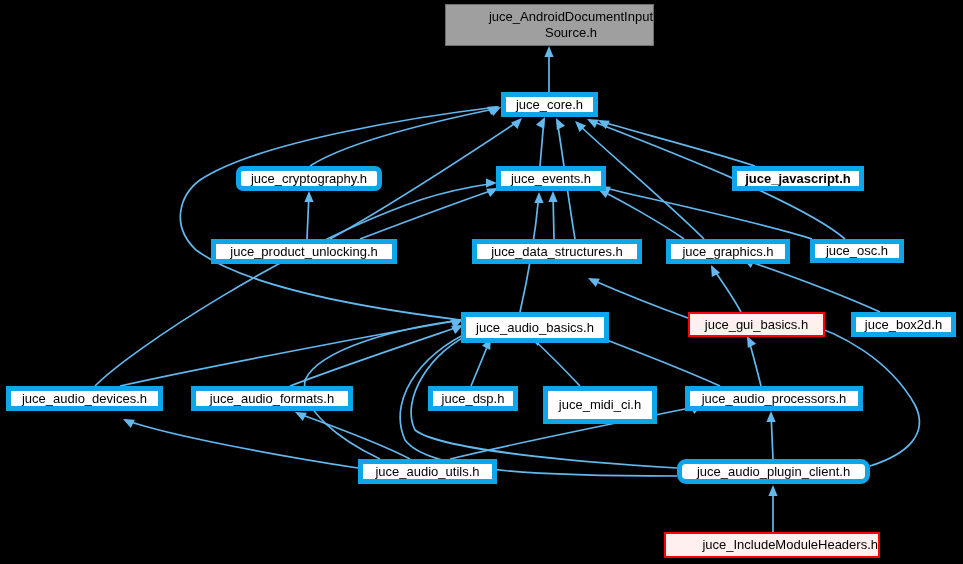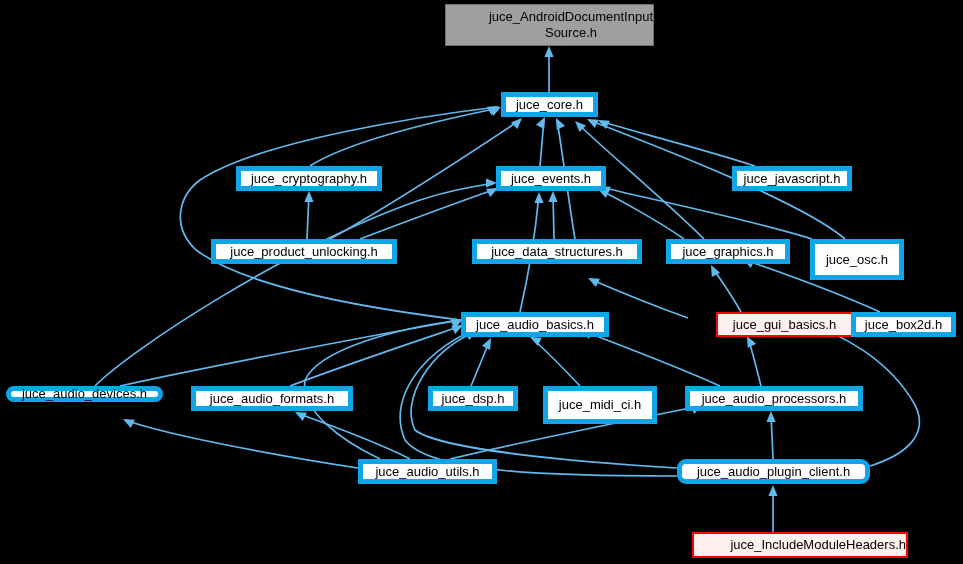--- a/index.html
+++ b/index.html
@@ -40,21 +40,20 @@
     z-index: 5;
     letter-spacing: 0px;
   }
   .node.gray {
     background: #9f9f9f;
     border: 1px solid #6e6e6e;
   }
   .node.redborder {
     background: #fff0f0;
     border: 2px solid #ff0000;
-    margin-left: 28px;
   }
 </style>
 </head>
 <body>
 
 <div id="graph-root">
   <svg id="edges" viewBox="0 0 963 564" xmlns="http://www.w3.org/2000/svg">
       <g>
         <path d="M549,92 L549,48" stroke="#63b8ee" stroke-width="1.7" fill="none"></path>
         <polygon points="549,46 553.6,57 544.4,57" fill="#63b8ee"></polygon>
@@ -188,31 +187,31 @@
         <polygon points="482,327 474.2184834383007,336.03371462909917 470.10411835970115,327.8049844718999" fill="#63b8ee"></polygon>
       </g>
       <g>
         <path d="M773,532 L773,487" stroke="#63b8ee" stroke-width="1.7" fill="none"></path>
         <polygon points="773,485 777.6,496 768.4,496" fill="#63b8ee"></polygon>
       </g>
     </svg>
 <div class="node gray" style="left: 445px; top: 4px; width: 209px; height: 42px; padding-left: 43px;"><span>juce_AndroidDocumentInput
 Source.h</span></div>
     <div class="node" style="left: 501px; top: 92px; width: 97px; height: 25px;"><span>juce_core.h</span></div>
-    <div class="node" style="left: 236px; top: 166px; width: 146px; height: 25px;"><span>juce_cryptography.h</span></div>
+    <div class="node" style="left: 236px; top: 166px; width: 146px; height: 25px; border-radius: 7px;"><span>juce_cryptography.h</span></div>
     <div class="node" style="left: 496px; top: 166px; width: 110px; height: 25px;"><span>juce_events.h</span></div>
-    <div class="node" style="left: 732px; top: 166px; width: 120px; height: 25px;"><span>juce_javascript.h</span></div>
+    <div class="node" style="left: 732px; top: 166px; width: 132px; height: 25px; font-weight: bold;"><span>juce_javascript.h</span></div>
     <div class="node" style="left: 211px; top: 239px; width: 186px; height: 25px;"><span>juce_product_unlocking.h</span></div>
     <div class="node" style="left: 472px; top: 239px; width: 170px; height: 25px;"><span>juce_data_structures.h</span></div>
     <div class="node" style="left: 666px; top: 239px; width: 124px; height: 25px;"><span>juce_graphics.h</span></div>
-    <div class="node" style="left: 810px; top: 239px; width: 94px; height: 41px;"><span>juce_osc.h</span></div>
-    <div class="node" style="left: 461px; top: 312px; width: 148px; height: 25px;"><span>juce_audio_basics.h</span></div>
+    <div class="node" style="left: 810px; top: 239px; width: 94px; height: 24px;"><span>juce_osc.h</span></div>
+    <div class="node" style="left: 461px; top: 312px; width: 148px; height: 31px;"><span>juce_audio_basics.h</span></div>
     <div class="node redborder" style="left: 688px; top: 312px; width: 137px; height: 25px;"><span>juce_gui_basics.h</span></div>
     <div class="node" style="left: 851px; top: 312px; width: 105px; height: 25px;"><span>juce_box2d.h</span></div>
-    <div class="node" style="left: 6px; top: 386px; width: 157px; height: 16px; border-radius: 11px;"><span>juce_audio_devices.h</span></div>
+    <div class="node" style="left: 6px; top: 386px; width: 157px; height: 25px;"><span>juce_audio_devices.h</span></div>
     <div class="node" style="left: 191px; top: 386px; width: 162px; height: 25px;"><span>juce_audio_formats.h</span></div>
     <div class="node" style="left: 428px; top: 386px; width: 90px; height: 25px;"><span>juce_dsp.h</span></div>
     <div class="node" style="left: 543px; top: 386px; width: 114px; height: 38px;"><span>juce_midi_ci.h</span></div>
     <div class="node" style="left: 685px; top: 386px; width: 178px; height: 25px; text-align: center;"><span>juce_audio_processors.h</span></div>
     <div class="node" style="left: 358px; top: 459px; width: 139px; height: 25px;"><span>juce_audio_utils.h</span></div>
     <div class="node" style="left: 677px; top: 459px; width: 193px; height: 25px; border-radius: 9px;"><span>juce_audio_plugin_client.h</span></div>
     <div class="node redborder" style="left: 664px; top: 532px; width: 216px; height: 26px; justify-content: flex-end;"><span>juce_IncludeModuleHeaders.h</span></div>
   </div>
 
 </body></html>

